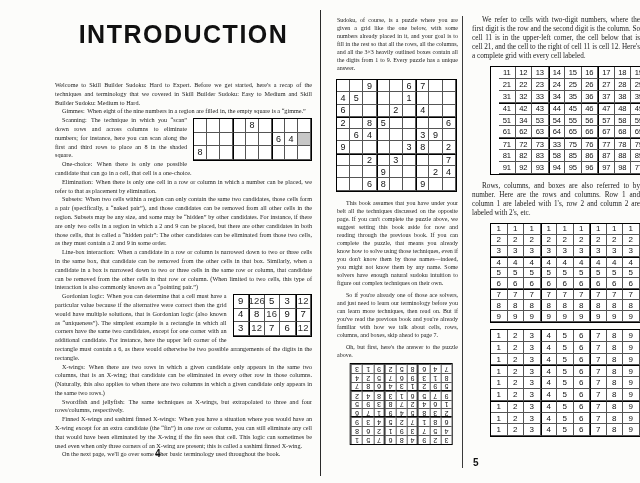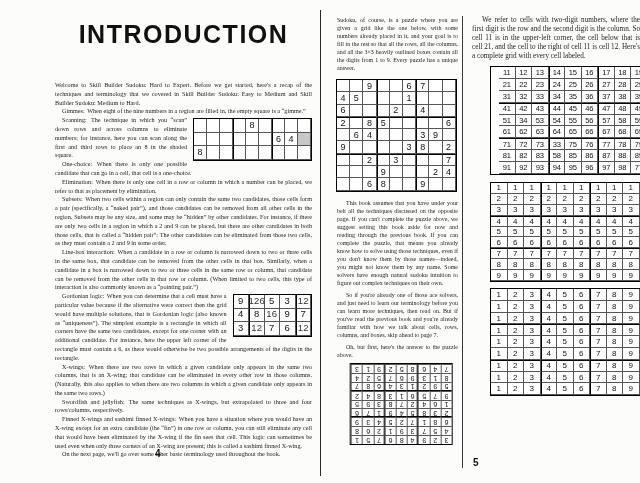--- a/index.html
+++ b/index.html
@@ -434,20 +434,21 @@
         <div class="cell">92</div>
         <div class="cell">93</div>
         <div class="cell bl">94</div>
         <div class="cell">95</div>
         <div class="cell">96</div>
         <div class="cell bl">97</div>
         <div class="cell">98</div>
         <div class="cell">77</div>
       </div>
 
+    <p>Rows, columns, and boxes are also referred to by number. Here are the rows and columns. Row 1 and column 1 are labeled with 1's, row 2 and column 2 are labeled with 2's, etc.</p>
 
     <div class="grid grid-rows9">
         <div class="cell">1</div>
         <div class="cell">1</div>
         <div class="cell">1</div>
         <div class="cell bl">1</div>
         <div class="cell">1</div>
         <div class="cell">1</div>
         <div class="cell bl">1</div>
         <div class="cell">1</div>

